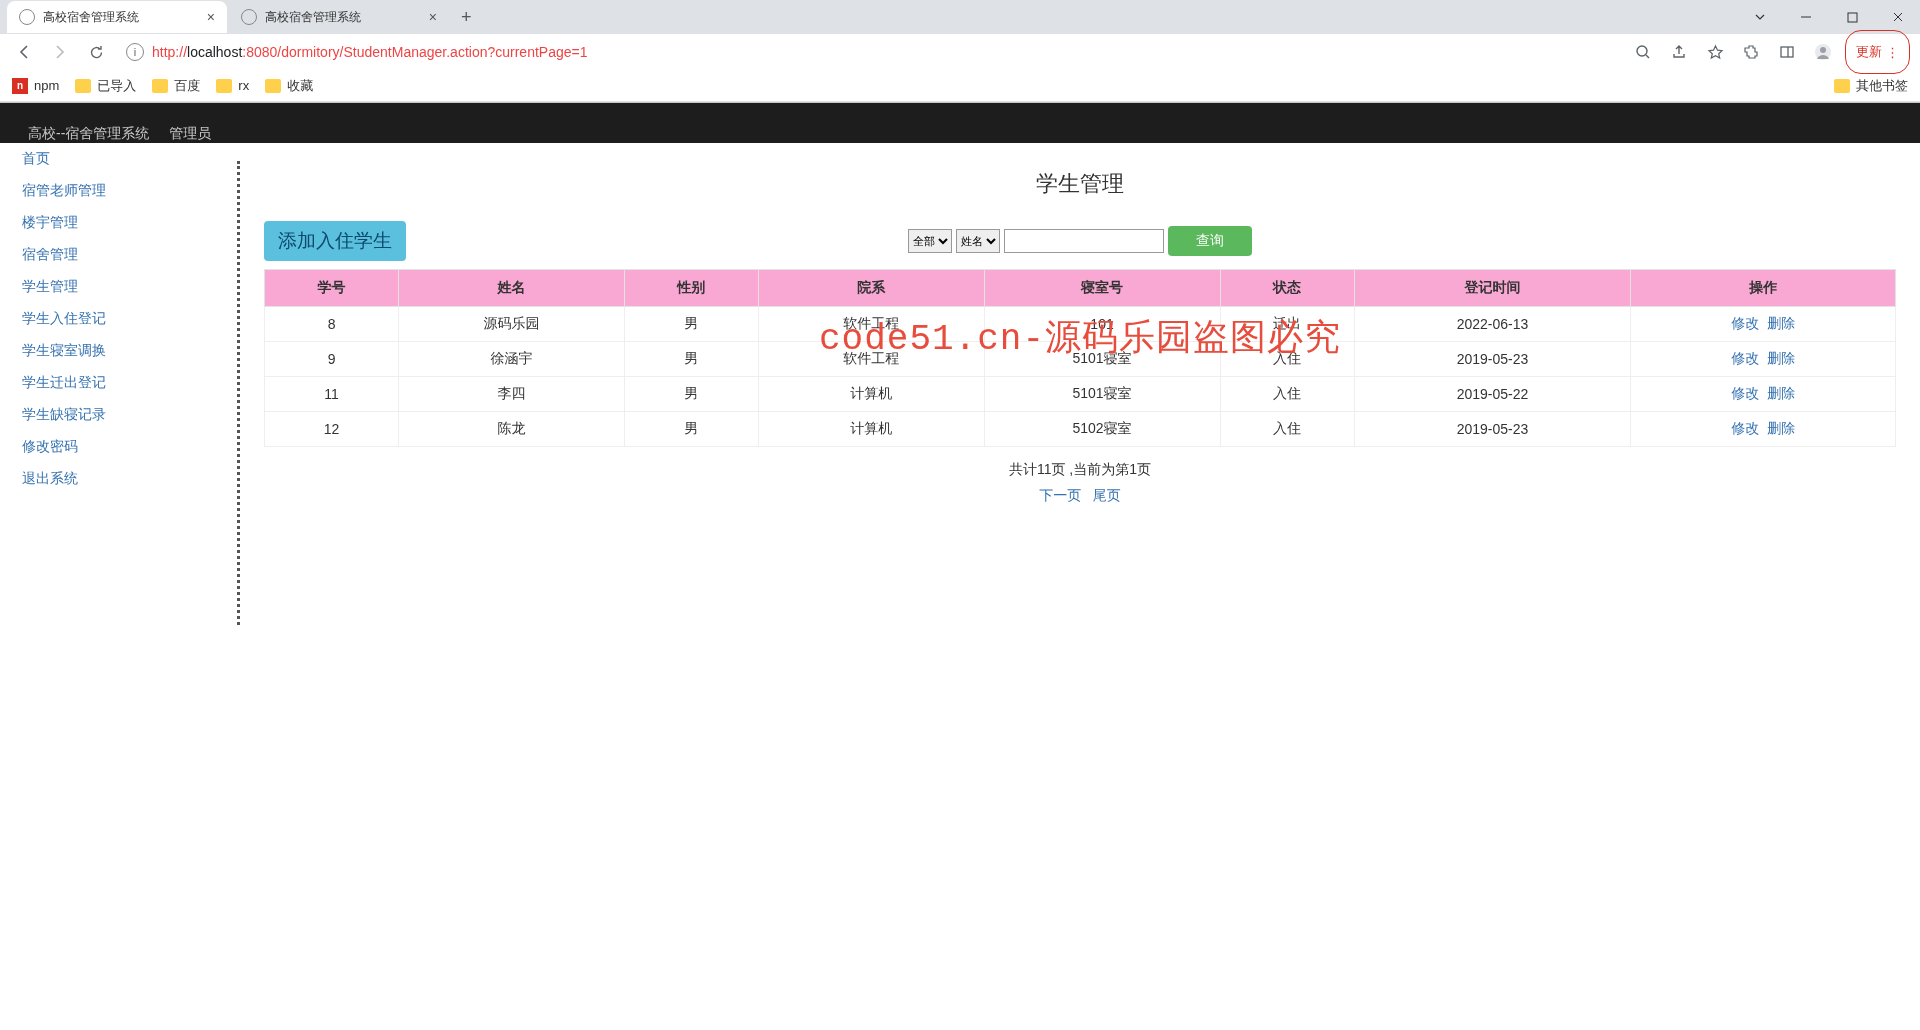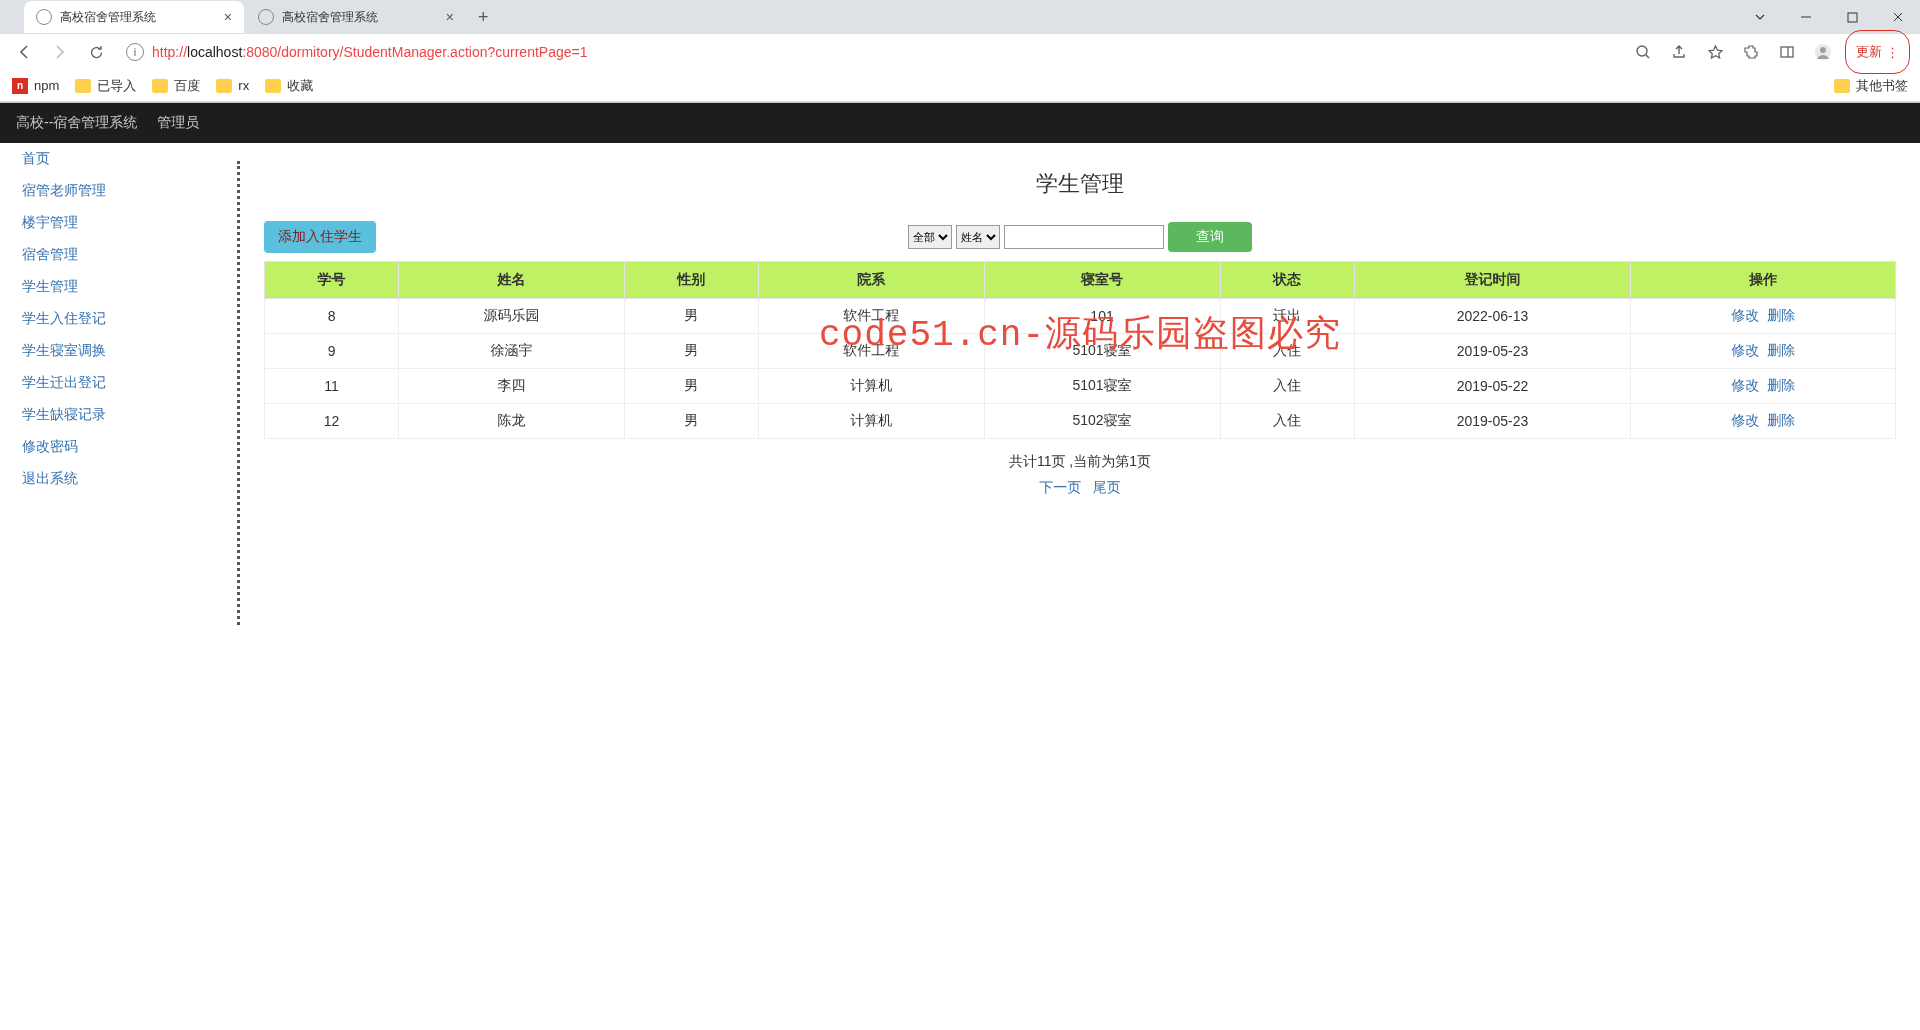--- a/index.html
+++ b/index.html
@@ -1,53 +1,53 @@
 <!DOCTYPE html>
 <html><head>
 <meta charset="utf-8">
 <style>
 *{box-sizing:border-box;margin:0;padding:0}
 body{font-family:"Microsoft YaHei",Arial,sans-serif;font-size:13px;background:#fff;color:#333}
 .browser-chrome{background:#dee1e6;border-bottom:1px solid #c4c7cc}
-.tab-strip{display:flex;align-items:center;height:34px;padding-left:24px}
+.tab-strip{display:flex;align-items:center;height:34px;padding-left:7px}
 .tab{display:flex;align-items:center;height:32px;padding:0 12px;background:#fff;border-radius:8px 8px 0 0;margin-right:2px;min-width:220px;max-width:240px;font-size:12px;gap:8px;position:relative}
 .tab.inactive{background:transparent}
 .tab .favicon{width:16px;height:16px;border:1px solid #888;border-radius:50%}
 .tab .close{margin-left:auto;color:#555;font-size:14px;cursor:pointer}
 .tab-plus{padding:0 10px;font-size:18px;color:#555;cursor:pointer}
 .window-controls{margin-left:auto;display:flex;gap:2px}
 .win-btn{width:44px;height:30px;display:flex;align-items:center;justify-content:center;color:#333;cursor:pointer}
 .addr-row{display:flex;align-items:center;height:36px;background:#fff;padding:0 10px;gap:8px}
 .nav-icon{width:28px;height:28px;display:flex;align-items:center;justify-content:center;color:#5f6368;cursor:pointer;border-radius:50%}
 .nav-icon.disabled{color:#bbb;cursor:default}
 .url-bar{flex:1;display:flex;align-items:center;height:28px;font-size:14px;color:#202124;padding:0 8px}
 .url-bar .info-icon{width:18px;height:18px;border:1px solid #888;border-radius:50%;display:flex;align-items:center;justify-content:center;font-size:11px;margin-right:8px;color:#5f6368}
 .url-gray{color:#ef4444}
 .update-btn{border:1px solid #d93025;color:#d93025;border-radius:16px;padding:12px 10px;font-size:13px;display:flex;align-items:center;gap:4px;cursor:pointer}
 .bookmark-row{display:flex;align-items:center;height:32px;background:#fff;padding:0 12px;gap:16px;border-bottom:1px solid #e0e0e0;font-size:13px}
 .bm-item{display:flex;align-items:center;gap:6px;cursor:pointer;color:#333}
 .bm-icon{width:16px;height:16px;background:#d93025;color:#fff;font-size:10px;font-weight:bold;display:flex;align-items:center;justify-content:center}
 .bm-folder{width:16px;height:14px;background:#ffd04c;border-radius:2px}
 .bm-right{margin-left:auto}
-.top-nav{background:#1d1d1d;color:#c8c8c8;height:40px;display:flex;align-items:center;padding:0 16px;font-size:14px}
+.top-nav{background:#1d1d1d;color:#c8c8c8;height:40px;display:flex;align-items:flex-end;padding:0 28px;font-size:14px}
 .top-nav a{color:#c8c8c8;text-decoration:none;margin-right:20px;cursor:pointer}
 .content-wrap{display:flex;min-height:500px}
 .sidebar{width:240px;padding:0 0 18px 22px;position:relative}
 .sidebar::after{content:"";position:absolute;right:0;top:18px;bottom:18px;border-right:3px dotted #555}
 .sidebar a{display:block;color:#3572b0;text-decoration:none;padding:7px 0;font-size:14px;cursor:pointer}
 .main{flex:1;padding:16px 24px}
 .page-title{text-align:center;font-size:22px;font-weight:500;margin:10px 0 22px}
 .toolbar{display:grid;grid-template-columns:1fr auto 1fr;align-items:center;margin-bottom:8px}
-.btn-add{background:#5bc0de;color:#7f1d1d;border:none;border-radius:4px;padding:7px 14px;font-size:14px;cursor:pointer;justify-self:start}
+.btn-add{background:#5bc0de;color:#0c4a6e;border:none;border-radius:4px;padding:7px 14px;font-size:19px;cursor:pointer;justify-self:start}
 .search-group{display:flex;align-items:center;gap:4px;justify-self:center}
 .search-group select{height:24px;border:1px solid #999;font-size:11px}
 .search-group input[type=text]{height:24px;width:160px;border:1px solid #999;padding:0 4px}
 .btn-search{background:#5cb85c;color:#fff;border:none;border-radius:4px;padding:6px 28px;font-size:14px;cursor:pointer}
 table{width:100%;border-collapse:collapse;font-size:14px}
-thead th{background:#bef264;padding:9px 6px;text-align:center;font-weight:600;border:1px solid #e3e3e3}
+thead th{background:#f9a8d4;padding:9px 6px;text-align:center;font-weight:600;border:1px solid #e3e3e3}
 tbody td{padding:8px 6px;text-align:center;border:1px solid #eee}
 .op-link{color:#3572b0;text-decoration:none;cursor:pointer;margin:0 2px}
 .pagination-info{text-align:center;font-size:14px;margin-top:14px;color:#333}
 .pagination-links{text-align:center;margin-top:8px}
 .pagination-links a{color:#3572b0;text-decoration:none;margin:0 4px;cursor:pointer;font-size:14px}
 .watermark{position:absolute;left:50%;top:50%;transform:translate(-50%,-50%);font-size:36px;color:#e74c3c;font-family:Liberation Mono, monospace;font-weight:500;pointer-events:none;white-space:nowrap;z-index:5;letter-spacing:1px}
 .main-inner{position:relative}
 svg{display:block}
 </style>
 </head>

